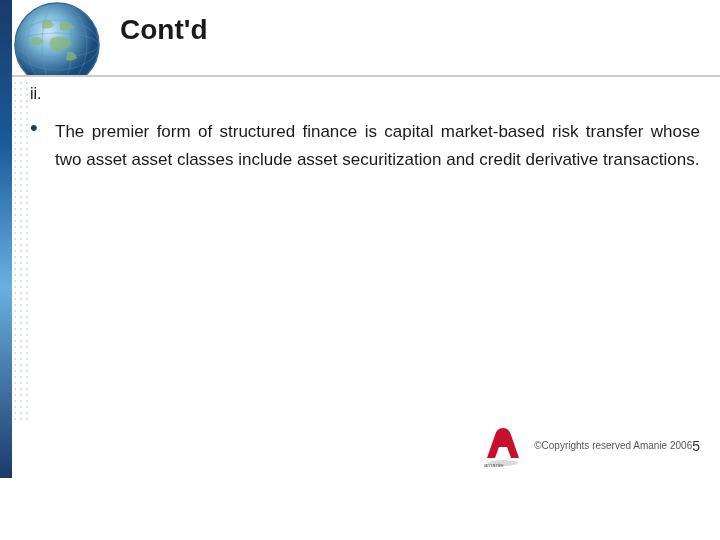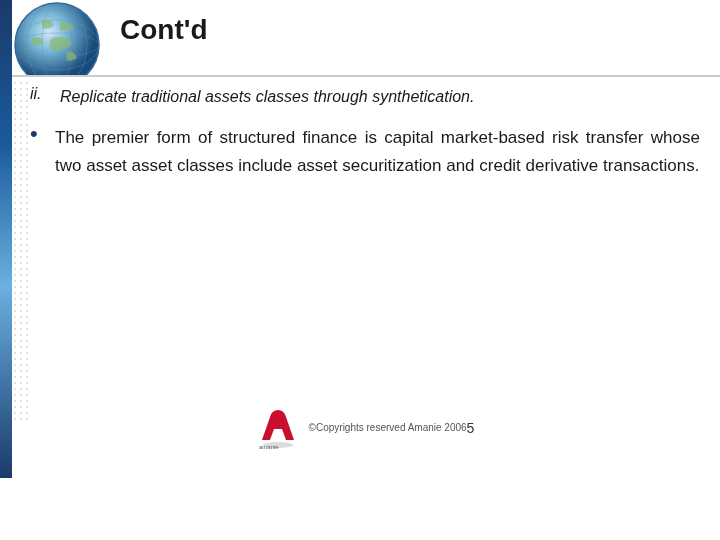--- a/index.html
+++ b/index.html
@@ -77,21 +77,20 @@
       top: 85px;
       left: 30px;
       right: 20px;
       bottom: 50px;
     }
 
     .item-ii {
       display: flex;
       align-items: flex-start;
       margin-bottom: 10px;
-      font-style: italic;
     }
 
     .item-ii-label {
       font-size: 16px;
       color: #1a1a1a;
       min-width: 30px;
       font-family: Arial, sans-serif;
     }
 
     .item-ii-text {
@@ -119,25 +118,25 @@
       font-size: 17px;
       color: #1a1a1a;
       line-height: 1.65;
       font-family: Arial, sans-serif;
       text-align: justify;
     }
 
     
     .footer {
       position: absolute;
-      bottom: 28px;
+      bottom: 10px;
       left: 30px;
       right: 20px;
       display: flex;
-      justify-content: center;
+      justify-content: flex-end;
       align-items: center;
     }
 
     .footer-logo-area {
       display: flex;
       align-items: center;
     }
 
     .footer-logo-a {
       width: 45px;
@@ -205,21 +204,20 @@
   <div class="title-area">
     <span class="title-text">Cont'd</span>
   </div>
 
   <div class="divider"></div>
 
   <div class="content-area">
 
     <div class="item-ii">
       <span class="item-ii-label">ii.</span>
-      <span class="item-ii-text">Replicate    traditional    assets    classes    through synthetication.</span>
     </div>
 
     <div class="bullet-item">
       <span class="bullet-dot">•</span>
       <span class="bullet-text">The premier form of structured finance is capital market-based risk transfer whose two asset asset classes include asset securitization and credit derivative transactions.</span>
     </div>
 
   </div>
 
   <div class="footer">

